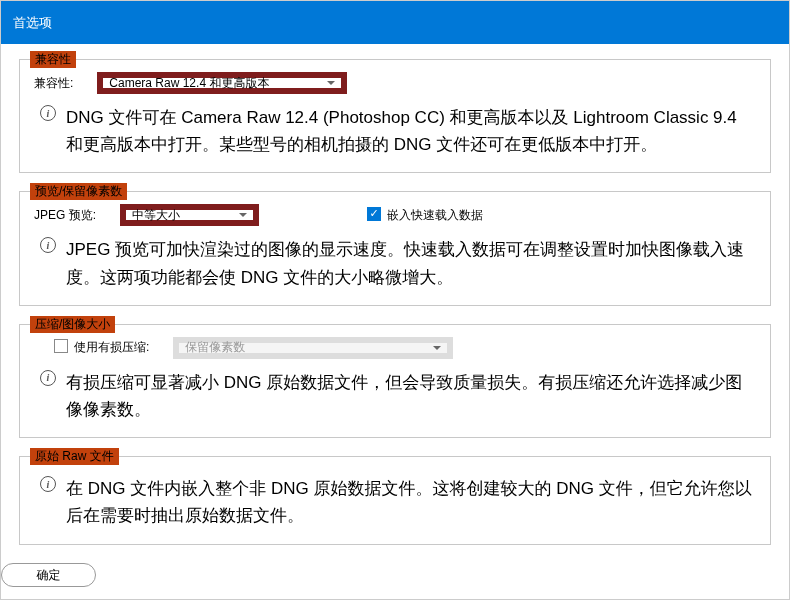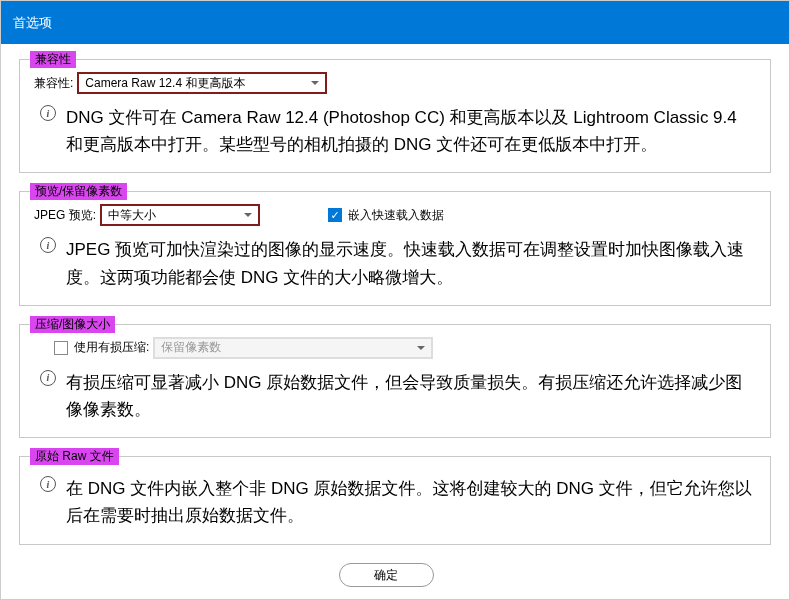--- a/index.html
+++ b/index.html
@@ -1,35 +1,35 @@
 <!DOCTYPE html>
 <html><head>
   <meta charset="utf-8">
   <style>
     * { box-sizing: border-box; margin: 0; padding: 0; }
     body { font-family: "Microsoft YaHei", "SimSun", Arial, sans-serif; font-size: 12px; background: #fff; }
     .window { width: 790px; height: 600px; background: #fff; border: 1px solid #ccc; position: relative; }
     .titlebar { height: 43px; background: #0078d7; color: #fff; display: flex; align-items: center; padding: 0 12px; font-size: 13px; }
     .content { padding: 15px 18px 0 18px; }
     .fieldset { border: 1px solid #c8c8c8; margin-bottom: 18px; padding: 12px 14px 14px 14px; position: relative; }
-    .legend { position: absolute; top: -9px; left: 10px; background: #d946ef; padding: 0 5px; font-size: 12px; color: #000; }
-    .row { display: flex; align-items: center; margin-bottom: 10px; gap: 4px; }
+    .legend { position: absolute; top: -9px; left: 10px; background: #c2410c; padding: 0 5px; font-size: 12px; color: #000; }
+    .row { display: flex; align-items: center; margin-bottom: 10px; gap: 24px; }
     .row:last-child { margin-bottom: 0; }
     .label { font-size: 12px; color: #000; white-space: nowrap; }
-    .select { border: 2px solid #7f1d1d; background: #fff; height: 22px; font-size: 12px; padding: 0 18px 0 6px; position: relative; display: inline-flex; align-items: center; }
+    .select { border: 6px solid #7f1d1d; background: #fff; height: 22px; font-size: 12px; padding: 0 18px 0 6px; position: relative; display: inline-flex; align-items: center; }
     .select::after { content: ''; position: absolute; right: 6px; top: 50%; transform: translateY(-50%); border-left: 4px solid transparent; border-right: 4px solid transparent; border-top: 4px solid #666; }
     .select.disabled { background: #f5f5f5; color: #999; border-color: #ddd; align-items: center; }
     .info-row { display: flex; align-items: flex-start; gap: 10px; margin-top: 6px; padding-left: 6px; }
     .info-icon { flex-shrink: 0; width: 16px; height: 16px; border: 1.5px solid #555; border-radius: 50%; display: flex; align-items: center; justify-content: center; font-size: 10px; font-style: italic; font-weight: bold; color: #555; margin-top: 1px; font-family: Georgia, serif; }
     .info-text { font-size: 17px; color: #000; line-height: 1.6; flex: 1; }
-    .checkbox-wrap { display: inline-flex; align-items: center; gap: 6px; cursor: pointer; padding-left: 20px; }
+    .checkbox-wrap { display: inline-flex; align-items: flex-start; gap: 6px; cursor: pointer; padding-left: 20px; }
     .checkbox { width: 14px; height: 14px; border: 1px solid #888; background: #fff; display: flex; align-items: center; justify-content: center; flex-shrink: 0; }
     .checkbox.checked { background: #0078d7; border-color: #0078d7; }
     .checkbox.checked::after { content: '✓'; color: #fff; font-size: 11px; line-height: 1; }
-    .button-row { display: flex; justify-content: center; gap: 15px; padding: 8px 18px 12px 0; position: absolute; bottom: 0; right: 0; width: 100%; }
+    .button-row { display: flex; justify-content: flex-start; gap: 15px; padding: 8px 18px 12px 0; position: absolute; bottom: 0; right: 0; width: 100%; }
     .btn { min-width: 95px; height: 24px; border: 1px solid #999; border-radius: 12px; background: #fff; display: flex; align-items: center; justify-content: center; font-size: 12px; cursor: pointer; }
   </style>
 </head>
 <body>
 
 <div class="window">
   <div class="titlebar">
     <span>首选项</span>
   </div>
 
@@ -46,21 +46,21 @@
       <div class="info-row">
         <div class="info-icon">i</div>
         <div class="info-text">DNG 文件可在 Camera Raw 12.4 (Photoshop CC) 和更高版本以及 Lightroom Classic 9.4 和更高版本中打开。某些型号的相机拍摄的 DNG 文件还可在更低版本中打开。</div>
       </div>
     </div>
 
     <div class="fieldset">
       <div class="legend">预览/保留像素数</div>
       <div class="row">
         <span class="label">JPEG 预览:</span>
-        <div class="select" style="width:160px">
+        <div class="select" style="width:139px">
           <span>中等大小</span>
         </div>
         <div style="width:40px"></div>
         <div class="checkbox-wrap">
           <div class="checkbox checked"></div>
           <span class="label">嵌入快速载入数据</span>
         </div>
       </div>
       <div class="info-row">
         <div class="info-icon">i</div>

